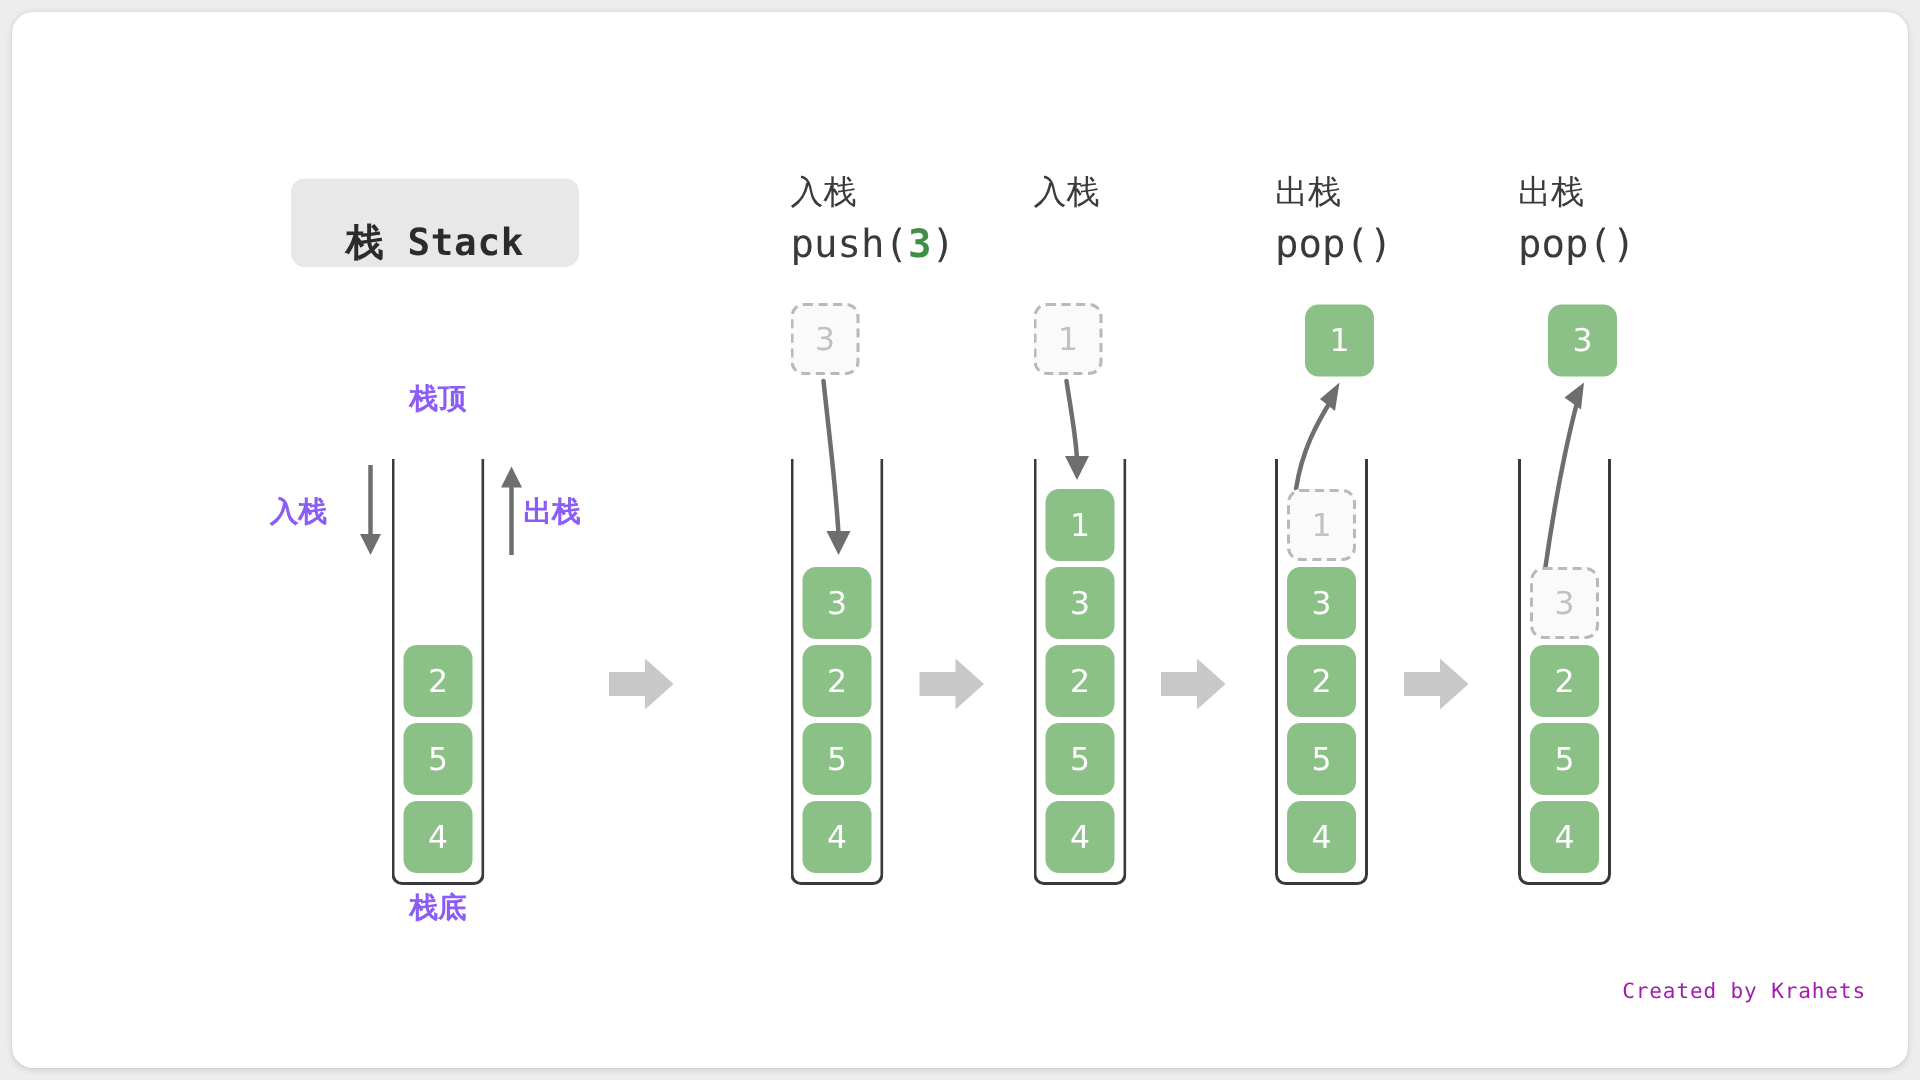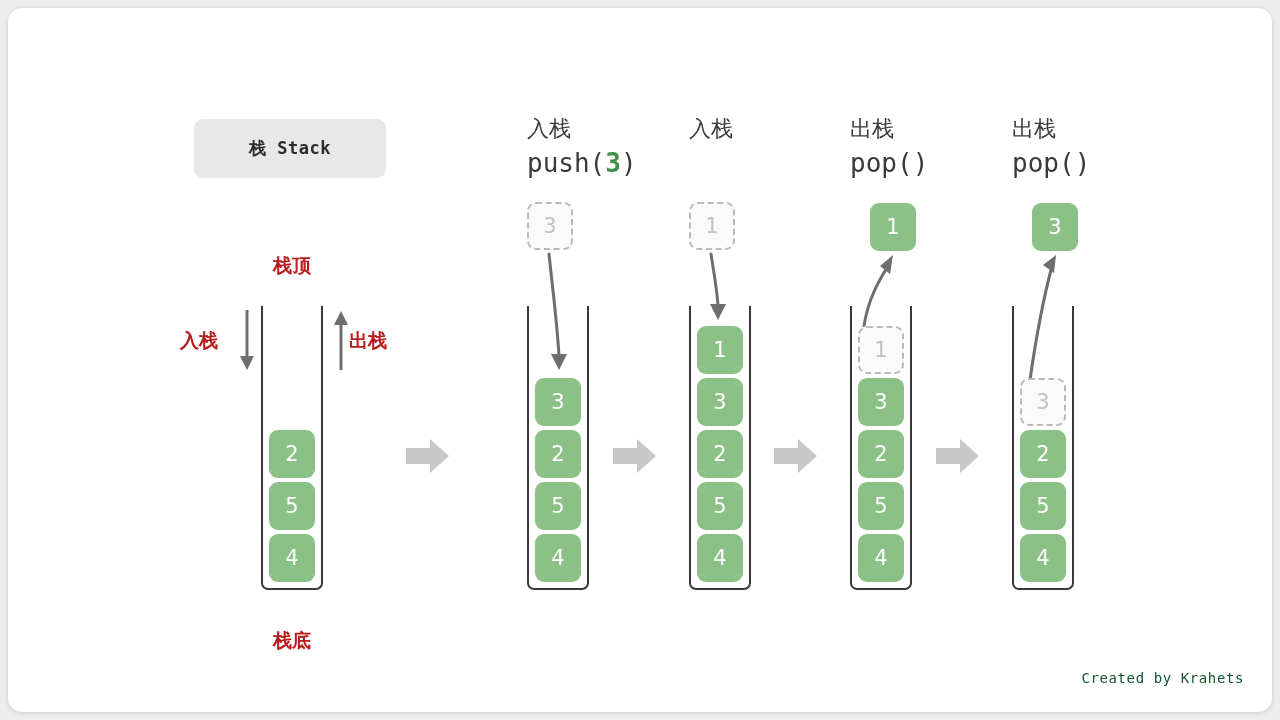--- a/index.html
+++ b/index.html
@@ -19,31 +19,31 @@
     overflow: hidden;
   }
   .abs { position: absolute; }
 
   
   #title-badge {
     left: 186px; top: 111px;
     width: 192px; height: 59px;
     background: #e8e8e8;
     border-radius: 9px;
-    display: flex; align-items: center; justify-content: center;
+    display: flex; align-items: flex-end; justify-content: center;
     font-family: "DejaVu Sans Mono", "Liberation Mono", monospace;
-    font-size: 17px; font-weight: bold;
+    font-size: 25px; font-weight: bold;
     color: #2b2b2b;
     letter-spacing: 0.5px;
   }
 
   
   .cjk-label {
     font-family: "DejaVu Sans", "Liberation Sans", sans-serif;
-    font-size: 19px; font-weight: bold; color: #b91c1c;
+    font-size: 19px; font-weight: bold; color: #8b5cf6;
     white-space: nowrap;
   }
   .col-head {
     width: 150px;
     text-align: left;
     white-space: nowrap;
   }
   .col-head .line1 {
     font-family: "DejaVu Sans", sans-serif;
     font-size: 22px; color: #3a3a3a; line-height: 34px;
@@ -78,23 +78,23 @@
     background: #fafafa;
     border: 2px dashed #b9b9b9;
     color: #c1c1c1;
   }
 
   
   .sep-arrow { width: 44px; height: 36px; }
 
   
   #watermark {
-    right: 28px; bottom: 26px;
+    right: 28px; bottom: 43px;
     font-family: "DejaVu Sans Mono", "Liberation Mono", monospace;
-    font-size: 14px; color: #14532d; letter-spacing: 0.6px;
+    font-size: 14px; color: #a21caf; letter-spacing: 0.6px;
     white-space: nowrap;
   }
   svg { overflow: visible; }
 </style>
 </head>
 <body>
 
 <div id="card" class="abs">
 
   <div id="title-badge" class="abs">
@@ -118,21 +118,21 @@
     <div class="abs cjk-label" style="left:341px; top:320px;">出栈</div>
 
     <div class="abs stack-frame" style="left:253px; top:298px; height:284px;"></div>
 
     <div class="abs" style="left:253px; top:298px; width:62px; height:284px;">
       <div class="cell solid" style="left:8px; top:124px;">2</div>
       <div class="cell solid" style="left:8px; top:176px;">5</div>
       <div class="cell solid" style="left:8px; top:228px;">4</div>
     </div>
 
-    <div class="abs cjk-label" style="left:256px; top:620px; width:56px; text-align:center;">栈底</div>
+    <div class="abs cjk-label" style="left:256px; top:584px; width:56px; text-align:center;">栈底</div>
   </div>
 
   <svg class="abs sep-arrow" style="left:398px; top:430px;" viewBox="0 0 44 36">
     <polygon points="0,10 24,10 24,1 43,18 24,35 24,26 0,26" fill="#c8c8c8"></polygon>
   </svg>
 
   <div class="abs" style="left:519px; top:0; width:150px; height:704px;">
     <div class="abs col-head" style="left:0; top:104px;">
       <div class="line1">入栈</div>
       <div class="line2"><span>push(</span><span class="arg">3</span><span>)</span></div>

